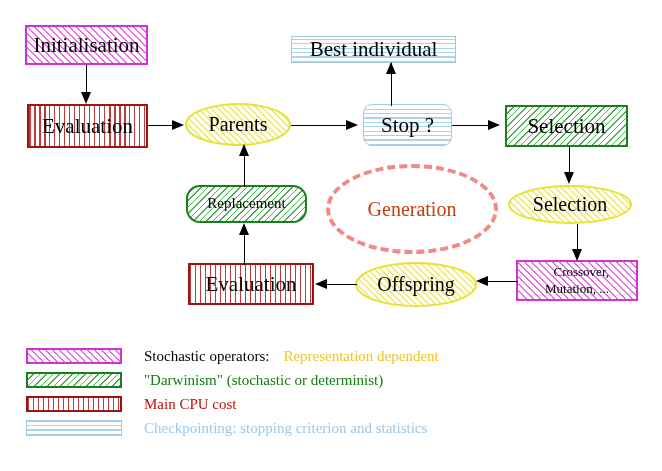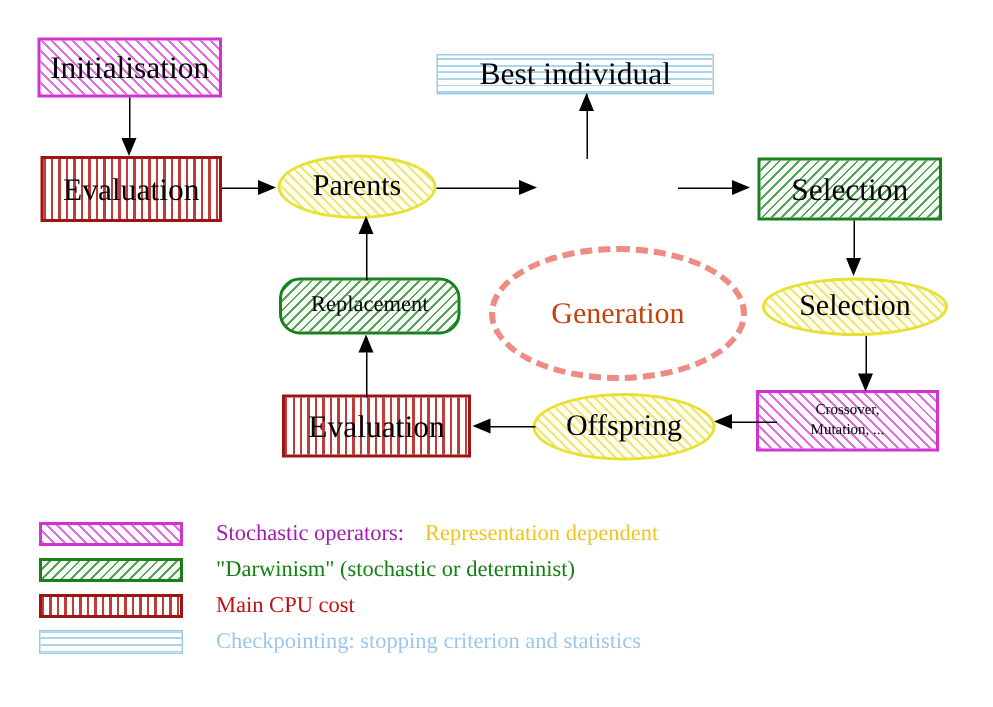--- a/index.html
+++ b/index.html
@@ -141,45 +141,46 @@
     box-sizing: border-box;
     width: 96px;
     height: 16px;
     flex: 0 0 auto;
   }
   .legend-text {
     margin-left: 22px;
     font-size: 15px;
     white-space: pre;
   }
-  .lt-magenta { color: #a21caf; }
+  .lt-magenta { color: #000000; }
   .lt-gold    { color: #f0c420; }
   .lt-green   { color: #108010; }
   .lt-red     { color: #c01010; }
   .lt-blue    { color: #9cc7e8; }
 </style>
 </head>
 <body>
 
 <div id="canvas">
 
   <div class="node fill-magenta" style="left:25px; top:25px; width:123px; height:40px; font-size:21px;">Initialisation</div>
 
   <div class="node fill-red" style="left:27px; top:104px; width:121px; height:44px; font-size:21px;">Evaluation</div>
 
   <div class="node fill-yellow ellipse" style="left:185px; top:103px; width:106px; height:43px; font-size:20px;">Parents</div>
 
-  <div class="node fill-blue" style="left:291px; top:36px; width:185px; height:27px; font-size:21px;">Best individual</div>
-
+  <div class="node fill-blue" style="left:291px; top:36px; width:165px; height:27px; font-size:21px;">Best individual</div>
+
+  <div class="node fill-blue rounded" style="left:363px; top:104px; width:89px; height:42px; font-size:21px;">Stop ?</div>
 
   <div class="node fill-green" style="left:505px; top:105px; width:123px; height:42px; font-size:21px;">Selection</div>
 
   <div class="node fill-yellow ellipse" style="left:508px; top:185px; width:124px; height:39px; font-size:20px;">Selection</div>
 
-  <div class="node fill-magenta" style="left:504px; top:260px; width:122px; height:41px; font-size:10px; line-height:1.25;">Crossover,
+  <div class="node fill-magenta" style="left:516px; top:260px; width:122px; height:41px; font-size:13px; line-height:1.25;text-align:right;">Crossover,
 Mutation, ...</div>
 
   <div class="node fill-yellow ellipse" style="left:355px; top:262px; width:122px; height:45px; font-size:20px;">Offspring</div>
 
   <div class="node fill-red" style="left:188px; top:263px; width:126px; height:42px; font-size:21px;">Evaluation</div>
 
   <div class="node fill-green" style="left:186px; top:185px; width:121px; height:38px; font-size:15px;border-radius:14px;">Replacement</div>
 
   <div id="generation-marker" style="left:326px; top:164px; width:172px; height:90px; font-size:20px;">Generation</div>
 

